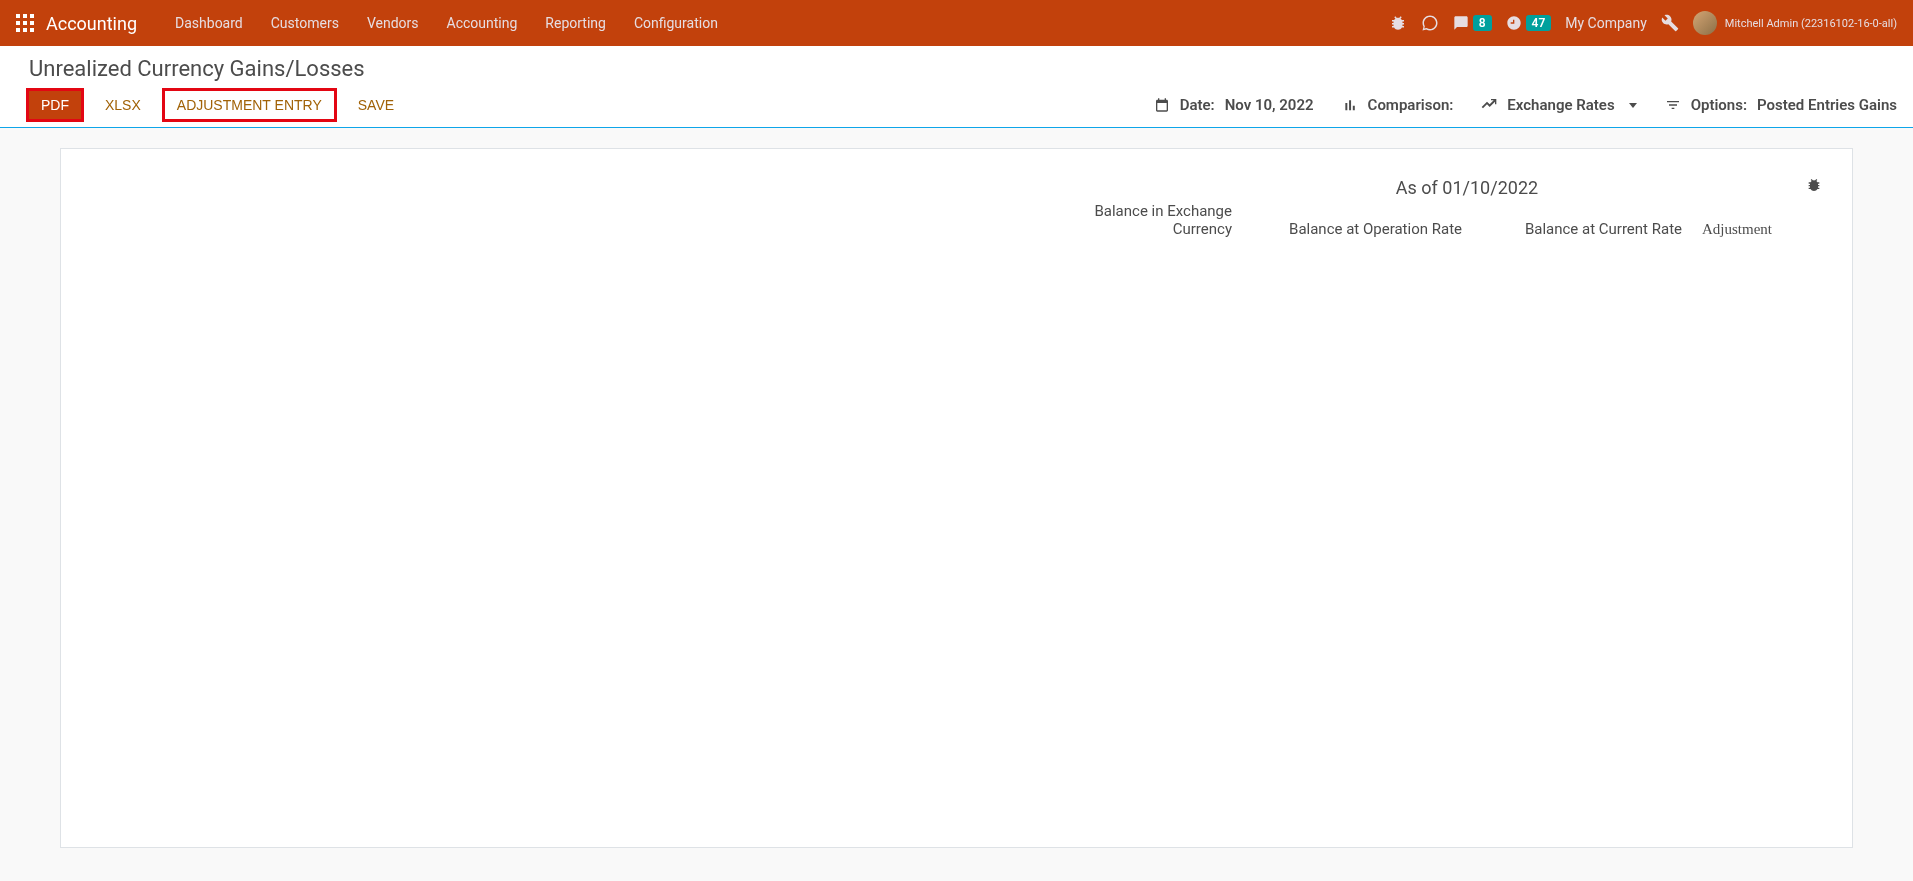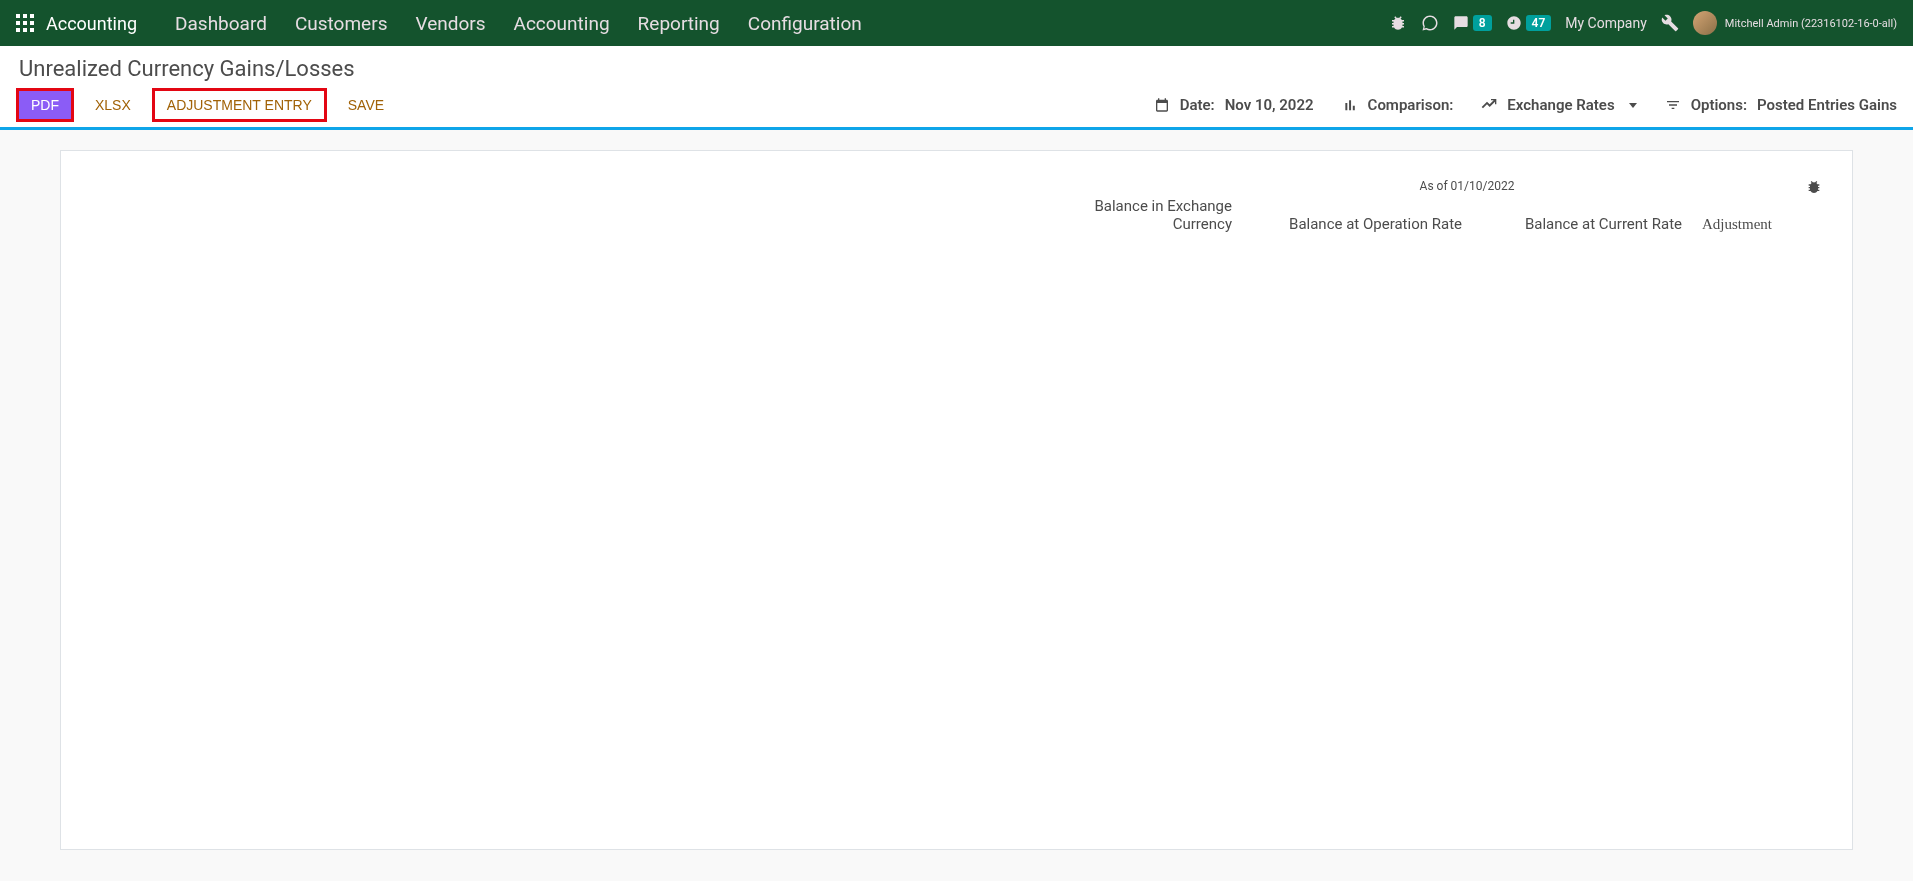--- a/index.html
+++ b/index.html
@@ -1,60 +1,60 @@
 <!DOCTYPE html>
 <html><head>
 <meta charset="utf-8">
 <style>
 * { margin: 0; padding: 0; box-sizing: border-box; }
 body { font-family: -apple-system, BlinkMacSystemFont, "Segoe UI", Roboto, "Helvetica Neue", Arial, sans-serif; font-size: 14px; color: #4c4c4c; background: #f9f9f9; }
 
 
-.navbar { background: #14532d; height: 46px; display: flex; align-items: center; padding: 11px 16px; color: #fff; }
+.navbar { background: #c2410c; height: 46px; display: flex; align-items: center; padding: 11px 16px; color: #fff; }
 .navbar .apps-icon { width: 18px; height: 18px; margin-right: 12px; cursor: pointer; }
 .navbar .apps-icon svg { width: 18px; height: 18px; fill: #fff; }
 .navbar .brand { font-size: 18px; font-weight: 400; margin-right: 24px; cursor: pointer; }
 .navbar .nav-items { display: flex; gap: 0; }
-.navbar .nav-item { padding: 0 14px; height: 46px; display: flex; align-items: center; cursor: pointer; font-size: 19px; color: #e6dde2; text-align: center; }
+.navbar .nav-item { padding: 0 14px; height: 46px; display: flex; align-items: center; cursor: pointer; font-size: 14px; color: #e6dde2; text-align: center; }
 .navbar .spacer { flex: 1; }
 .navbar .right-group { display: flex; align-items: center; gap: 14px; }
 .navbar .icon-btn { cursor: pointer; display: flex; align-items: center; }
 .navbar .icon-btn svg { width: 18px; height: 18px; fill: #e6dde2; }
 .navbar .badge-wrap { display: flex; align-items: center; gap: 4px; cursor: pointer; }
 .navbar .badge { background: #00a09d; color: #fff; font-size: 12px; font-weight: 600; padding: 1px 6px; border-radius: 3px; }
 .navbar .badge-wrap svg { width: 16px; height: 16px; fill: #e6dde2; }
 .navbar .company { font-size: 14px; color: #e6dde2; cursor: pointer; }
 .navbar .user { display: flex; align-items: center; gap: 8px; cursor: pointer; font-size: 11px; color: #e6dde2; }
 .navbar .avatar { width: 24px; height: 24px; border-radius: 50%; background: linear-gradient(135deg,#d4a574,#8b6f47); display:inline-block; }
 
 
-.control-panel { background: #fff; border-bottom: 3px solid #0ea5e9; padding: 10px 16px 0 19px; }
+.control-panel { background: #fff; border-bottom: 1px solid #0ea5e9; padding: 10px 16px 0 29px; }
 .control-panel .title { font-size: 22px; color: #4c4c4c; margin-bottom: 10px; display:flex; align-items:center; gap:8px; }
 .control-panel .actions-row { display: flex; align-items: center; padding-bottom: 8px; }
 .control-panel .left-actions { display: flex; align-items: center; gap: 12px; }
 .control-panel .btn { padding: 6px 12px; font-size: 14px; font-weight: 500; cursor: pointer; border: none; background: none; text-transform: uppercase; }
-.control-panel .btn-primary { background: #8b5cf6; color: #fff; border-radius: 0; }
+.control-panel .btn-primary { background: #c2410c; color: #fff; border-radius: 0; }
 .control-panel .btn-link { color: #a16207; }
 .control-panel .highlight-red { outline: 3px solid #e30613; outline-offset: 0; }
 .control-panel .right-filters { margin-left: auto; display: flex; align-items: center; gap: 28px; font-size: 15px; color: #4c4c4c; }
 .control-panel .filter { display: flex; align-items: center; gap: 10px; cursor: pointer; }
 .control-panel .filter svg { width: 16px; height: 16px; fill: #4c4c4c; }
 .control-panel .filter .label { font-weight: 600; }
 .control-panel .filter .value { font-weight: 600; }
 .control-panel .caret-down { width: 0; height: 0; border-left: 4px solid transparent; border-right: 4px solid transparent; border-top: 5px solid #4c4c4c; display:inline-block; margin-left:4px;}
 
 
 .content-wrap { padding: 20px 60px; height: calc(100vh - 150px); overflow-y: scroll; }
 .report-card { background: #fff; border: 1px solid #dee2e6; min-height: 700px; padding: 28px 30px; position: relative; }
 .report-card .bug-btn { position: absolute; right: 30px; top: 28px; cursor: pointer; }
 .report-card .bug-btn svg { width: 16px; height: 16px; fill: #4c4c4c; }
 .report-card .head-grid { display:grid; grid-template-columns: 1fr 200px 210px 200px 120px; column-gap:20px; align-items:end;}
 .report-card .head-grid .c { text-align:right; font-size:15px;}
 .report-card .head-grid .c:last-child { text-align:left;font-family:Liberation Serif, serif;}
-.report-card .asof-wrap { grid-column: 3 / 5; text-align:center; font-size:12px; margin-bottom:4px;}
+.report-card .asof-wrap { grid-column: 3 / 5; text-align:center; font-size:18px; margin-bottom:4px;}
 
 
 .content-wrap::-webkit-scrollbar { width: 16px; }
 .content-wrap::-webkit-scrollbar-track { background: #f1f1f1; }
 .content-wrap::-webkit-scrollbar-thumb { background: #c1c1c1; }
 </style>
 </head>
 <body>
 
 <div class="navbar">

